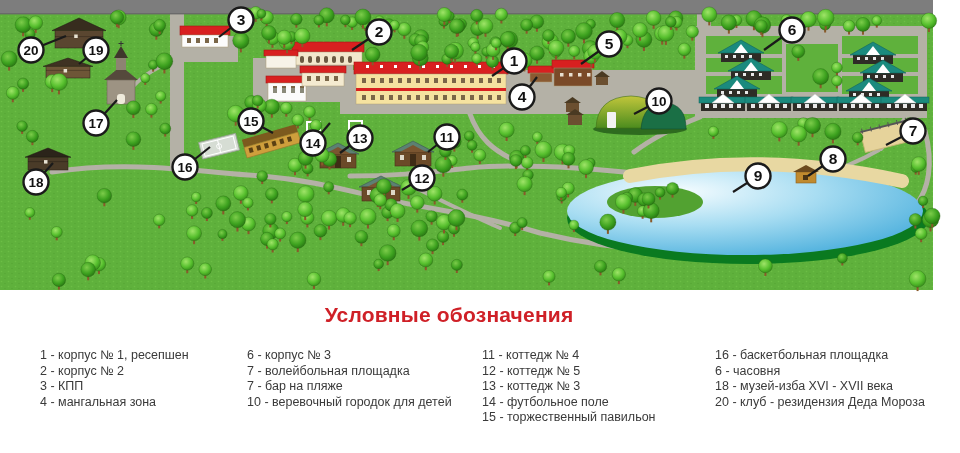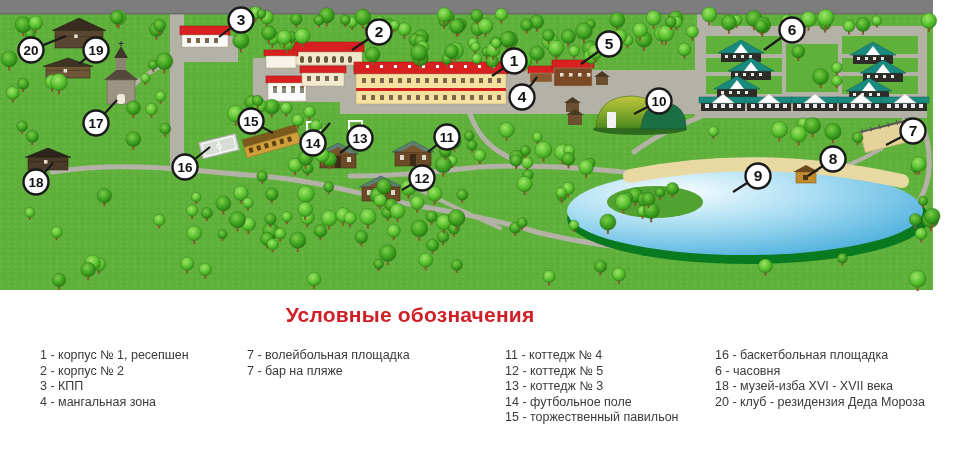--- a/index.html
+++ b/index.html
@@ -1,24 +1,24 @@
 <!DOCTYPE html>
 <html><head>
 <meta charset="utf-8">
 <style>
   html,body{margin:0;padding:0;background:#fff;}
   .stage{position:relative;width:960px;height:453px;background:#ffffff;overflow:hidden;
          font-family:"Liberation Sans",sans-serif;}
   #map-svg{position:absolute;left:0;top:0;}
   .legend-title{position:absolute;top:303px;left:0;width:820px;text-align:center;
-                font-weight:bold;font-size:21px;letter-spacing:.2px;}
+                font-weight:bold;font-size:21px;letter-spacing:.2px;padding-left:39px;}
   .legend-col{position:absolute;top:348px;font-size:12.5px;color:#3a3a3a;
               line-height:15.6px;white-space:nowrap;}
   .legend-col div{height:15.6px;}
-  #col1{left:40px}#col2{left:247px}#col3{left:505px}#col4{left:715px}
+  #col1{left:40px}#col2{left:247px}#col3{left:482px}#col4{left:715px}
 </style>
 </head>
 <body>
 
 <div class="stage">
 
   <svg id="map-svg" width="960" height="300" viewBox="0 0 960 300">
     <defs>
       <pattern id="pGrass" width="7" height="5" patternUnits="userSpaceOnUse">
         <circle cx="1.5" cy="1.5" r="0.8" fill="#79cb4e"></circle>
@@ -991,22 +991,24 @@
 
   <div class="legend">
     <div class="legend-title" style="color: rgb(207, 32, 39);">Условные обозначения</div>
     <div class="legend-col" id="col1">
         <div>1 - корпус № 1, ресепшен</div>
         <div>2 - корпус № 2</div>
         <div>3 - КПП</div>
         <div>4 - мангальная зона</div>
       </div>
     <div class="legend-col" id="col2">
+        <div>6 - корпус № 3</div>
         <div>7 - волейбольная площадка</div>
         <div>7 - бар на пляже</div>
+        <div>10 - веревочный городок для детей</div>
       </div>
     <div class="legend-col" id="col3">
         <div>11 - коттедж № 4</div>
         <div>12 - коттедж № 5</div>
         <div>13 - коттедж № 3</div>
         <div>14 - футбольное поле</div>
         <div>15 - торжественный павильон</div>
       </div>
     <div class="legend-col" id="col4">
         <div>16 - баскетбольная площадка</div>

